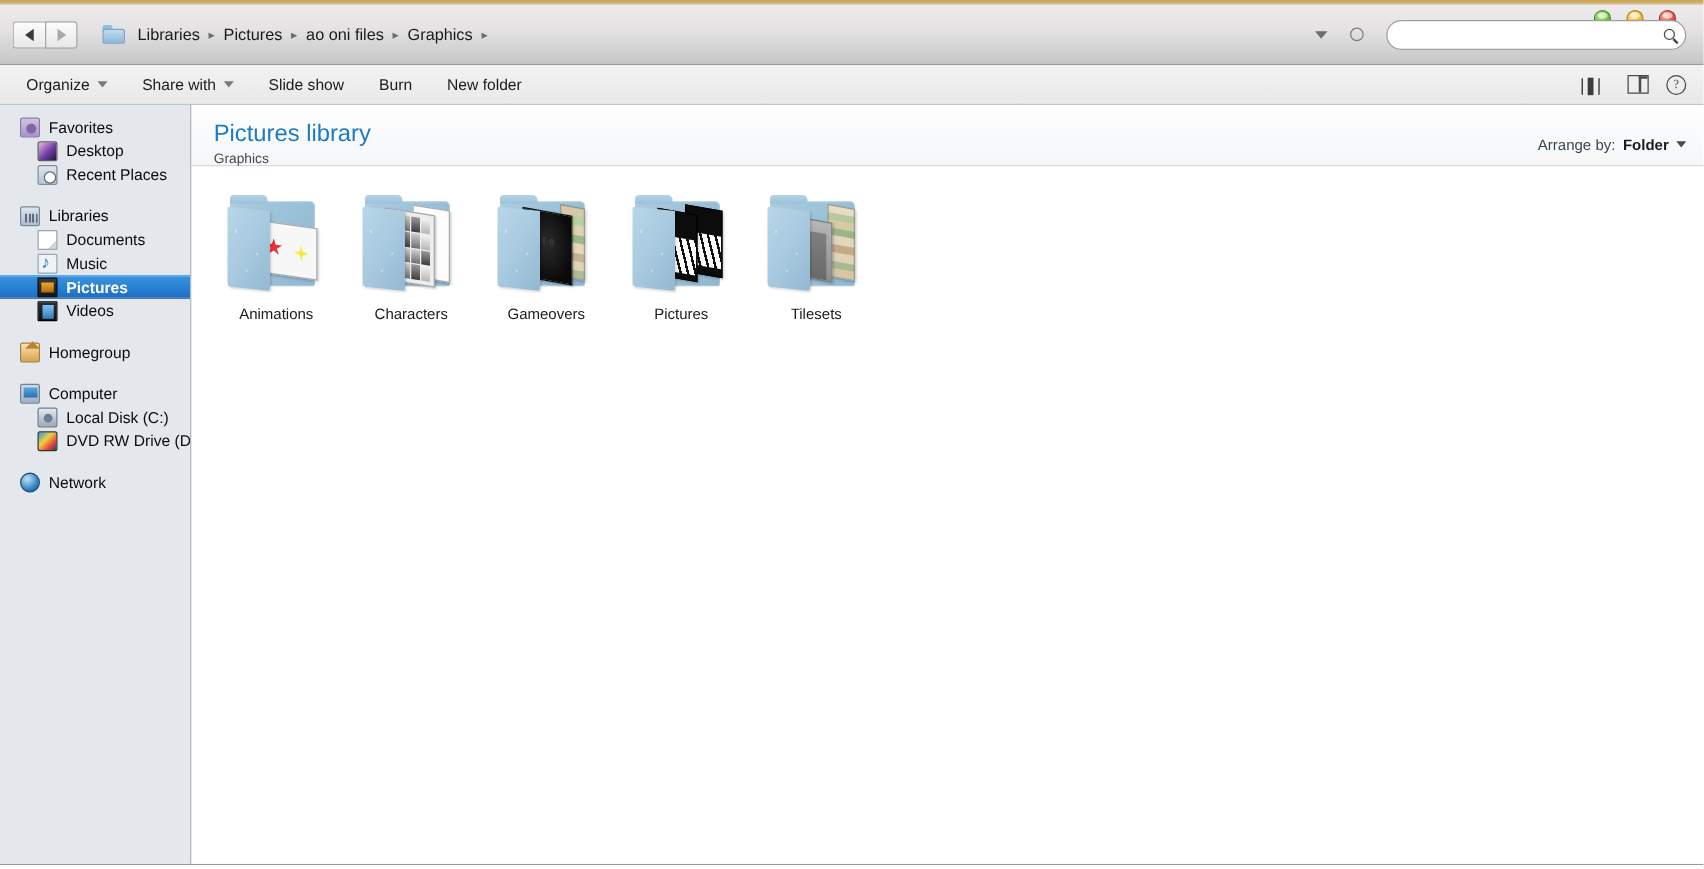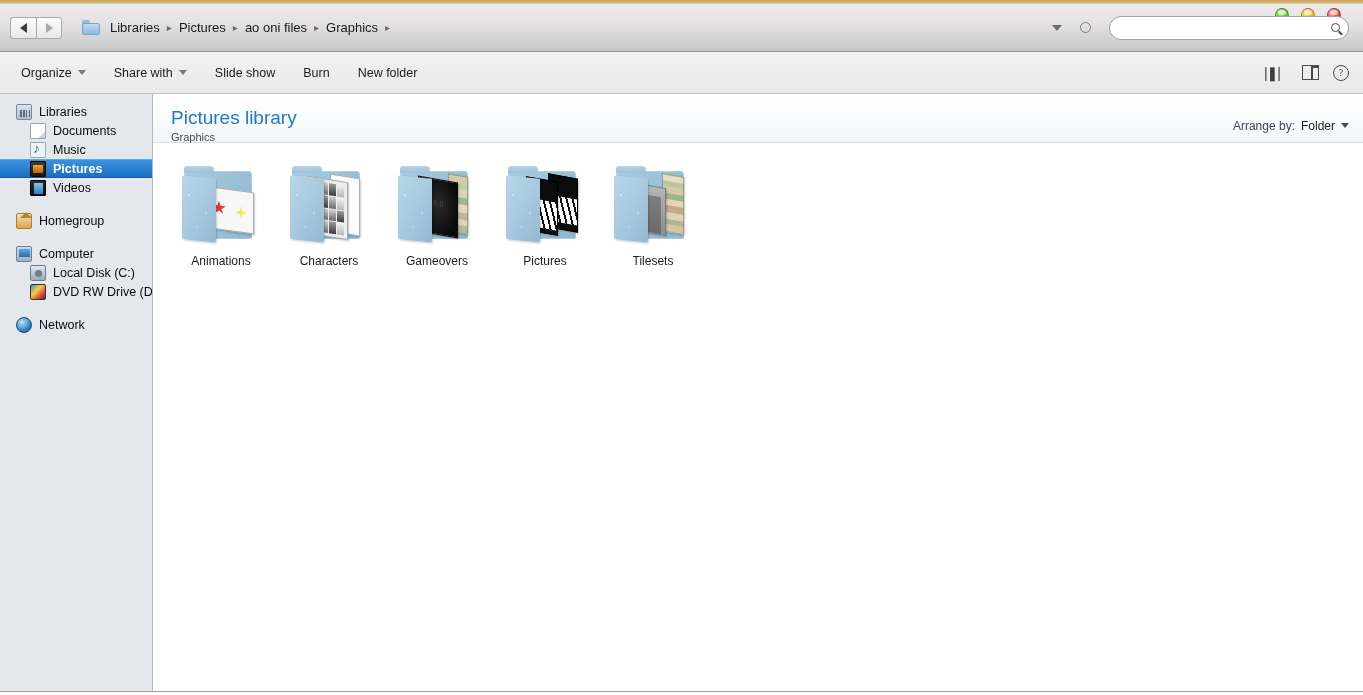--- a/index.html
+++ b/index.html
@@ -160,21 +160,21 @@
     content:"";
     position:absolute;
     right:-4px;bottom:-3px;
     width:5px;height:1.6px;
     background:#4a4a4a;
     transform: rotate(45deg);
   }
 
   
   .commandbar {
-    height: 42px;
+    height: 32px;
     flex: 0 0 auto;
     background: linear-gradient(to bottom,#f2f2f2,#e9e9e9);
     border-bottom: 1px solid #c3c3c3;
     display: flex;
     align-items: center;
     padding-left: 12px;
     justify-content: flex-end;
   }
   .cmd {
     font-size: 12.5px;
@@ -334,21 +334,21 @@
   }
   .arrange {
     margin-left: auto;
     display: flex;
     align-items: center;
     gap: 6px;
     font-size: 12px;
     color: #2b2b2b;
   }
   .arrange .label { color:#3a4654; }
-  .arrange .value { color:#1c1c1c; }
+  .arrange .value { color:#1c1c1c;font-weight:bold; }
   .arrange .caret {
     width:0;height:0;
     border-left:4px solid transparent;border-right:4px solid transparent;
     border-top:5px solid #4a4a4a;
   }
 
   .items-area {
     flex: 1 1 auto;
     padding: 16px 10px 0 14px;
     display: flex;
@@ -614,20 +614,34 @@
       </div>
       <div class="icon-pane"></div>
       <div class="icon-help">?</div>
     </div>
   </div>
 
   <div class="body-split">
 
     <div class="navpane">
 
+      <div class="nav-group">
+        <div class="nav-row">
+          <span class="nav-ico ico-fav"></span>
+          <span>Favorites</span>
+        </div>
+        <div class="nav-row child">
+          <span class="nav-ico ico-desktop"></span>
+          <span>Desktop</span>
+        </div>
+        <div class="nav-row child">
+          <span class="nav-ico ico-recent"></span>
+          <span>Recent Places</span>
+        </div>
+      </div>
 
       <div class="nav-group">
         <div class="nav-row">
           <span class="nav-ico ico-lib"></span>
           <span>Libraries</span>
         </div>
         <div class="nav-row child">
           <span class="nav-ico ico-doc"></span>
           <span>Documents</span>
         </div>

